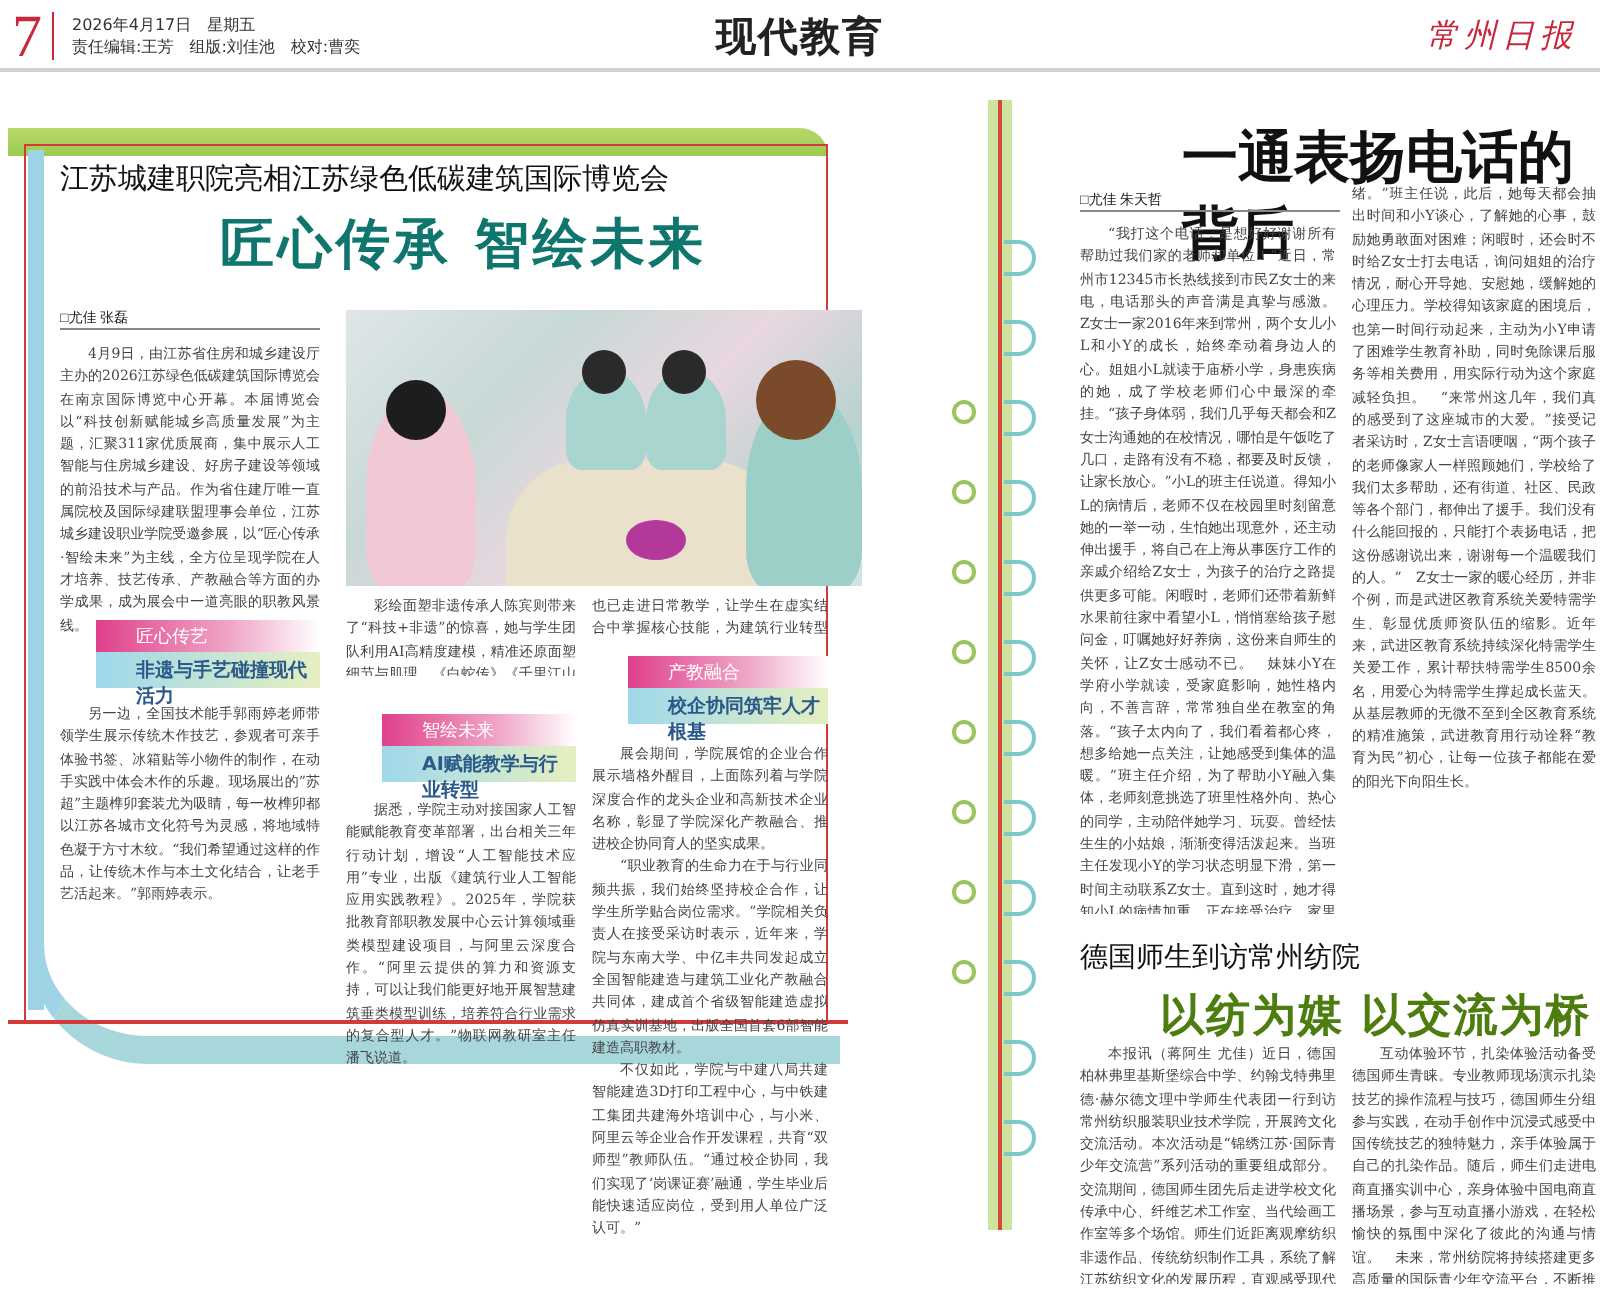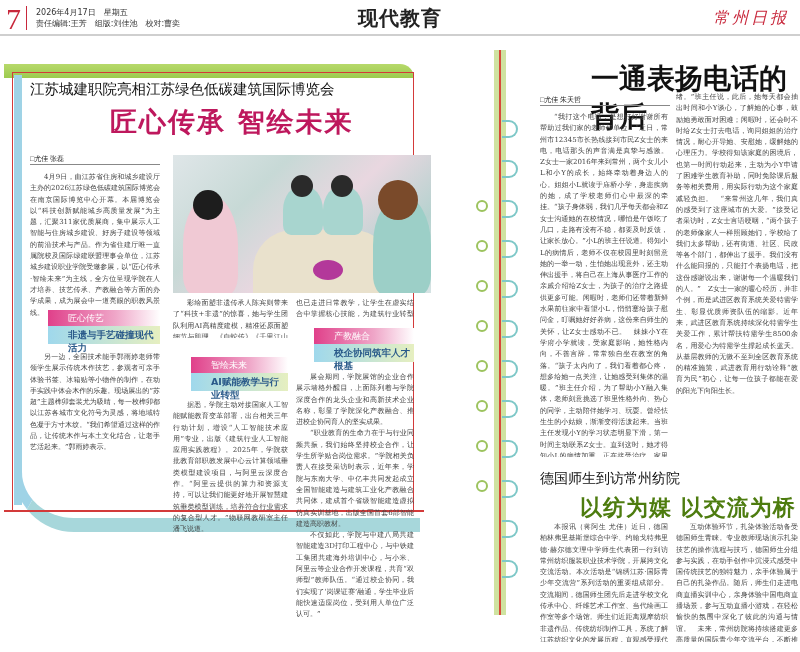--- a/index.html
+++ b/index.html
@@ -11,21 +11,21 @@
 .section{position:absolute;left:358px;top:5px;font-size:20px;font-weight:bold;font-family:"DejaVu Serif",serif;letter-spacing:1px;}
 .brand{position:absolute;left:713px;top:8px;font-size:16px;color:#c8283c;font-style:italic;letter-spacing:3px;}
 
 .frame{position:absolute;left:4px;top:52px;width:410px;height:600px;}
 .greenbar{position:absolute;left:0;top:12px;width:410px;height:14px;background:linear-gradient(#b7d96b,#9ccb4f);border-top-right-radius:60px;}
 .redline{position:absolute;left:8px;top:20px;width:402px;height:440px;border:1.5px solid #d33a3a;border-bottom:none;}
 .bluebar{position:absolute;left:10px;top:23px;width:8px;height:430px;background:#9fd3e6;}
 .bottomcurve{position:absolute;left:10px;top:410px;width:406px;height:70px;border-bottom:14px solid #a7d7db;border-left:8px solid #9fd3e6;border-bottom-left-radius:60px;}
 .bottomred{position:absolute;left:0;top:458px;width:420px;height:2px;background:#d33a3a;}
 .kicker{position:absolute;left:30px;top:80px;font-size:14.5px;font-family:"DejaVu Sans",sans-serif;color:#111;}
-.headline{position:absolute;left:110px;top:104px;font-size:27px;font-weight:bold;font-family:"DejaVu Sans",sans-serif;letter-spacing:2px;color:#be185d;}
+.headline{position:absolute;left:110px;top:104px;font-size:27px;font-weight:bold;font-family:"DejaVu Sans",sans-serif;letter-spacing:2px;color:#0f766e;}
 .byline{position:absolute;font-size:7px;font-family:Liberation Serif, serif;}
 .bylrule{position:absolute;height:1px;background:#888;}
 .col{position:absolute;font-size:7px;line-height:11.3px;color:#444;text-align:justify;}
 .col p{text-indent:2em;}
 .photo{position:absolute;left:173px;top:155px;width:258px;height:138px;background:linear-gradient(135deg,#dfe6e8 0%,#c7d9d6 30%,#e9d7e0 55%,#b6d2cf 80%,#d6e3e4 100%);overflow:hidden;}
 .photo .table{position:absolute;left:80px;top:75px;width:140px;height:70px;background:#e9e1cc;border-radius:40px 40px 0 0;}
 .photo .p{position:absolute;border-radius:50% 50% 20% 20%;}
 .subhead{position:absolute;height:36px;padding-left:18px;}
 .subhead .top{height:16px;background:linear-gradient(90deg,#e0408a,#efa6c8 60%,#fff);font-size:9px;color:#fff;padding:2px 0 0 20px;font-family:"DejaVu Sans",sans-serif;}
 .subhead .bot{height:18px;background:linear-gradient(90deg,#9fd8ec,#e6efc0);font-size:9.5px;font-weight:bold;color:#2a5a8a;padding:3px 0 0 20px;font-family:"DejaVu Sans",sans-serif;}

